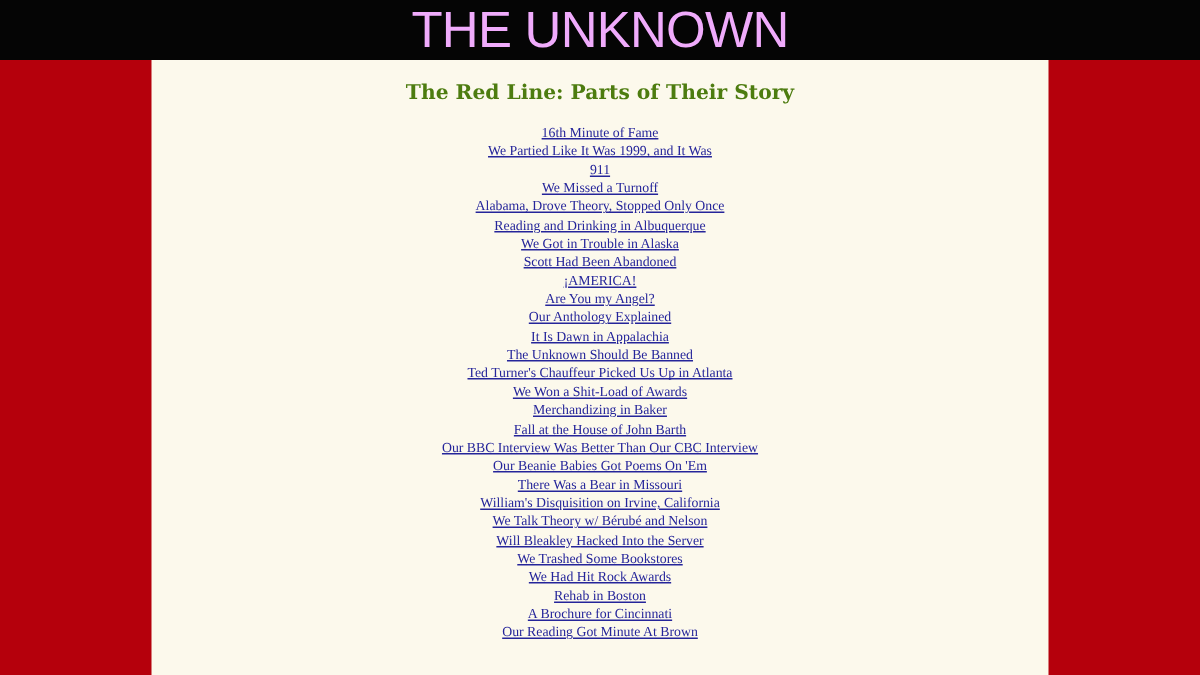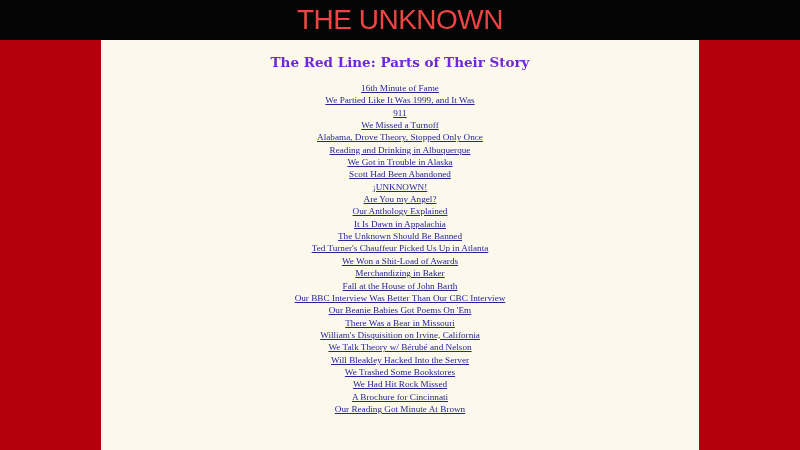--- a/index.html
+++ b/index.html
@@ -6,33 +6,33 @@
   body {
     width: 800px; height: 450px; overflow: hidden;
     background: #b5000c;
     font-family: "DejaVu Serif", "Liberation Serif", serif;
   }
   .header {
     height: 40px; background: #050505;
     display: flex; align-items: center; justify-content: center;
   }
   .logo {
-    color: #ef4444;
+    color: #f0abfc;
     font-family: "Liberation Sans", "DejaVu Sans", sans-serif;
-    font-size: 28px; letter-spacing: -0.5px; font-weight: normal;
+    font-size: 34px; letter-spacing: -0.5px; font-weight: normal;
     line-height: 40px;
   }
   .panel {
     position: absolute; top: 40px; left: 101px; width: 598px; height: 410px;
     background: #fcf9ec; overflow: hidden; text-align: center;
   }
   .page-title {
     margin: 14px 0 10px 0;
     font-family: "DejaVu Serif", "Liberation Serif", serif;
-    font-weight: bold; font-size: 13.5px; color: #6d28d9;
+    font-weight: bold; font-size: 13.5px; color: #4d7c0f;
   }
   .link-list { list-style: none; margin: 0; padding: 0; }
   .link-list li { height: 12.35px; line-height: 12.35px; }
   .link-list a {
     font-family: "Liberation Serif", "DejaVu Serif", serif;
     font-size: 9.2px; color: #25259a; 
   }
 </style>
 </head>
 <body>
@@ -45,33 +45,34 @@
   <h1 class="page-title">The Red Line: Parts of Their Story</h1>
   <ul class="link-list" id="link-list">
       <li><a href="#">16th Minute of Fame</a></li>
       <li><a href="#">We Partied Like It Was 1999, and It Was</a></li>
       <li><a href="#">911</a></li>
       <li><a href="#">We Missed a Turnoff</a></li>
       <li><a href="#">Alabama, Drove Theory, Stopped Only Once</a></li>
       <li><a href="#">Reading and Drinking in Albuquerque</a></li>
       <li><a href="#">We Got in Trouble in Alaska</a></li>
       <li><a href="#">Scott Had Been Abandoned</a></li>
-      <li><a href="#">¡UNKNOWN!</a></li>
+      <li><a href="#">¡AMERICA!</a></li>
       <li><a href="#">Are You my Angel?</a></li>
       <li><a href="#">Our Anthology Explained</a></li>
       <li><a href="#">It Is Dawn in Appalachia</a></li>
       <li><a href="#">The Unknown Should Be Banned</a></li>
       <li><a href="#">Ted Turner's Chauffeur Picked Us Up in Atlanta</a></li>
       <li><a href="#">We Won a Shit-Load of Awards</a></li>
       <li><a href="#">Merchandizing in Baker</a></li>
       <li><a href="#">Fall at the House of John Barth</a></li>
       <li><a href="#">Our BBC Interview Was Better Than Our CBC Interview</a></li>
       <li><a href="#">Our Beanie Babies Got Poems On 'Em</a></li>
       <li><a href="#">There Was a Bear in Missouri</a></li>
       <li><a href="#">William's Disquisition on Irvine, California</a></li>
       <li><a href="#">We Talk Theory w/ Bérubé and Nelson</a></li>
       <li><a href="#">Will Bleakley Hacked Into the Server</a></li>
       <li><a href="#">We Trashed Some Bookstores</a></li>
-      <li><a href="#">We Had Hit Rock Missed</a></li>
+      <li><a href="#">We Had Hit Rock Awards</a></li>
+      <li><a href="#">Rehab in Boston</a></li>
       <li><a href="#">A Brochure for Cincinnati</a></li>
       <li><a href="#">Our Reading Got Minute At Brown</a></li>
     </ul>
 </div>
 
 </body></html>

